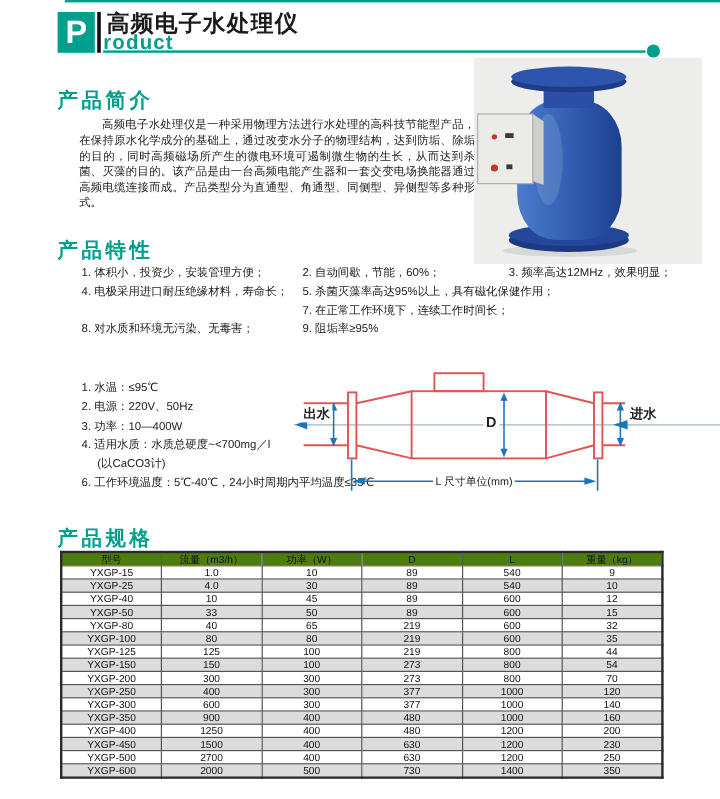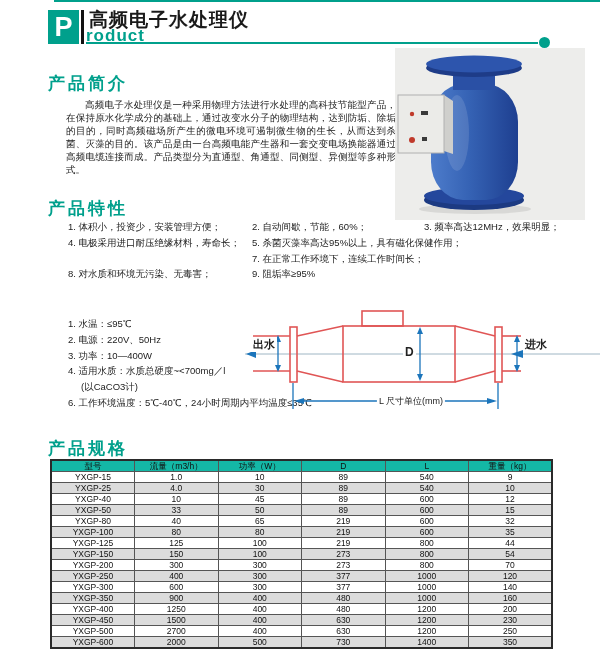--- a/index.html
+++ b/index.html
@@ -43,29 +43,29 @@
   .diagram { position:absolute; left:245px; top:297px; width:355px; height:135px; }
   .diagram svg { display:block; }
   .dg-red { stroke:var(--dgred,#e05555); fill:none; stroke-width:1.6; }
   .dg-blue-line { stroke:var(--dgblue,#1b75bb); fill:none; stroke-width:1.3; }
   .dg-blue-fill { fill:var(--dgblue,#1b75bb); }
   .dg-axis { stroke:#9fb6c4; stroke-width:1; }
   .dg-label { position:absolute; font-size:11px; font-weight:bold; color:#222; background:#fff; padding:0 2px; white-space:nowrap; }
   #lbl-out { left:6px; top:40px; }
   #lbl-in { left:278px; top:40px; }
   #lbl-d { left:158px; top:48px; font-size:12px; }
-  #lbl-l { left:150px; top:98px; transform:translateX(-50%); font-size:9px; font-weight:normal;margin-left:16px; }
+  #lbl-l { left:150px; top:98px; transform:translateX(-50%); font-size:9px; font-weight:normal; }
   
   .spec-table-wrap { position:absolute; left:50px; top:459px; width:503px; }
   table.spec { width:100%; border-collapse:collapse; border:2px solid #2a2a2a; table-layout:fixed; }
   table.spec th, table.spec td {
     border:1px solid #555; font-size:8.5px; font-weight:normal; color:#111;
     text-align:center; height:9.6px; padding:0; line-height:10px; overflow:hidden;
   }
-  table.spec thead th { background:#14b8a6; }
+  table.spec thead th { background:#4d7c0f; }
   table.spec tbody tr:nth-child(even) { background:#dcdcdc; }
   table.spec tbody tr:nth-child(odd) { background:#ffffff; }
 </style>
 </head>
 <body>
 
 <div class="page">
 
   <div class="top-rule"></div>
   <div class="logo-box">

